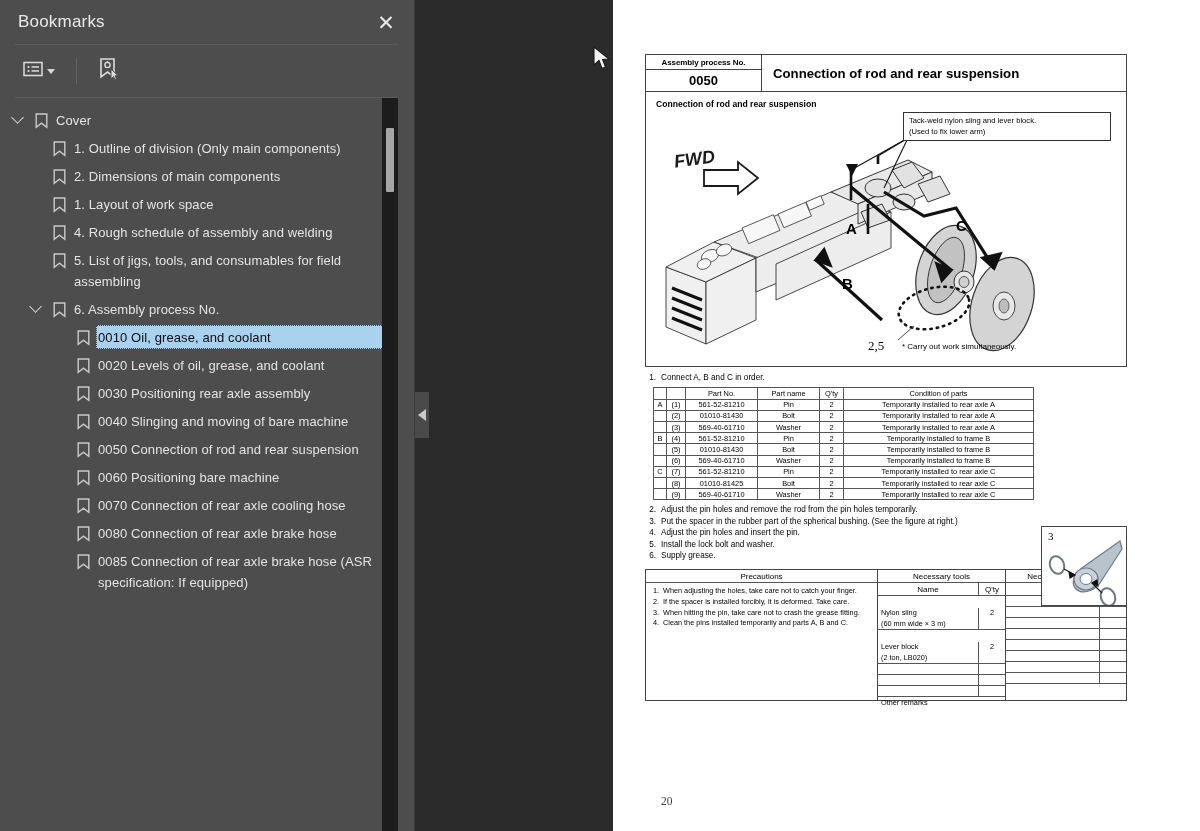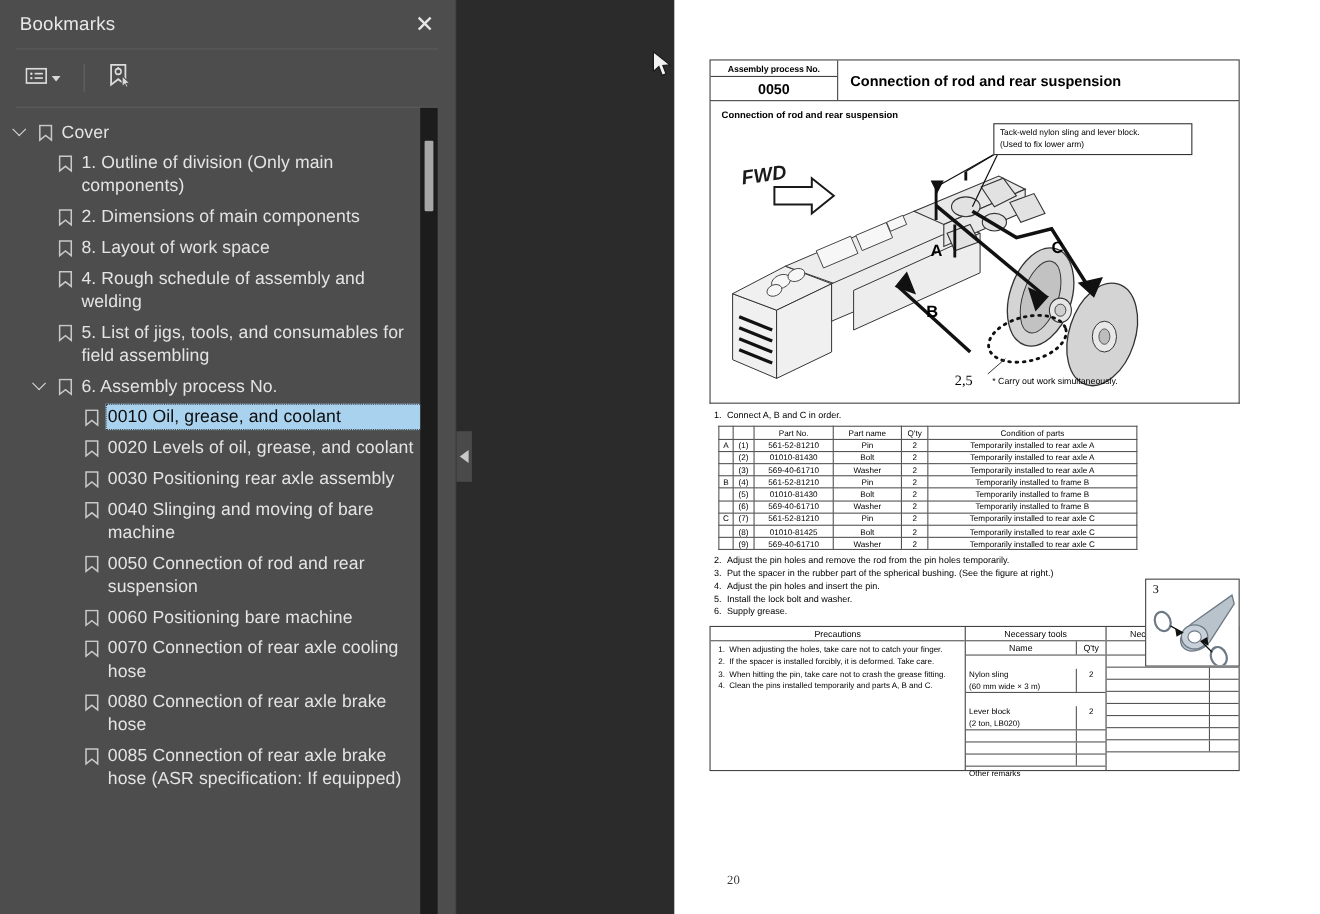--- a/index.html
+++ b/index.html
@@ -52,21 +52,21 @@
   .twisty {
     width: 22px; flex: 0 0 22px; display: flex; align-items: flex-start;
     justify-content: center; padding-top: 7px;
   }
   .chev {
     width: 9px; height: 9px; border-right: 1.6px solid #d9d9d9; border-bottom: 1.6px solid #d9d9d9;
     transform: rotate(45deg); margin-top: -2px;
   }
   .bm-icon { width: 26px; flex: 0 0 26px; display: flex; justify-content: center; padding-top: 5px; }
   .bm-label {
-    color: #e4e4e4; font-size: 16px; line-height: 21px; padding: 2px 4px 1px 2px;
+    color: #e4e4e4; font-size: 13px; line-height: 21px; padding: 2px 4px 1px 2px;
     letter-spacing: .1px;
   }
   .bm-row.selected .bm-label {
     background: #a9d2ee; color: #0d0d0d; outline: 1px dotted #3f3f3f; outline-offset: -1px;
     flex: 1 1 auto;
   }
   .lvl0 { padding-left: 6px; }
   .lvl1 .twisty { margin-left: 24px; }
   .lvl2 .twisty { margin-left: 48px; }
 
@@ -116,21 +116,21 @@
     font-size: 8px; text-align: center; padding: 3px 0 2px; border-bottom: 1.4px solid #444;
     font-weight: 600; letter-spacing: -.1px;
   }
   #hdr-no { flex: 1; display: flex; align-items: center; justify-content: center; font-size: 13px; font-weight: 700; }
   #hdr-right { flex: 1; display: flex; align-items: center; padding-left: 11px; font-size: 13.2px; font-weight: 700; }
 
   
   #figblk { border: 1.4px solid #444; border-top: none; height: 275px; position: relative; overflow: hidden; }
   #fig-cap { position: absolute; left: 10px; top: 7px; font-size: 8.6px; font-weight: 700; }
   #callout-box {
-    position: absolute; left: 257px; top: 20px; width: 181px; border: 1.2px solid #333;
+    position: absolute; left: 257px; top: 20px; width: 208px; border: 1.2px solid #333;
     background: #fff; padding: 3px 5px; font-size: 7.6px; line-height: 10.5px; z-index: 4;
   }
   #fwd { position: absolute; left: 28px; top: 57px; font-size: 18px; font-weight: 800; font-style: italic; color: #1a1a1a; transform: rotate(-8deg); }
   .cl { position: absolute; font-size: 15px; font-weight: 800; z-index: 3; }
   #cl-a { left: 200px; top: 128px; }
   #cl-b { left: 196px; top: 183px; }
   #cl-c { left: 310px; top: 125px; }
   #simul { position: absolute; left: 256px; top: 250px; font-size: 8px; }
   #num25 { position: absolute; left: 222px; top: 246px; font-size: 13px; font-family: "Liberation Serif", serif; }
 
@@ -251,21 +251,21 @@
           </div>
           <div class="bm-label">2. Dimensions of main components</div>
         </div>
         <div class="bm-row lvl1">
           <div class="twisty"></div>
           <div class="bm-icon">
             <svg width="13" height="16" viewBox="0 0 13 16">
               <path d="M1.2 1 L11.8 1 L11.8 14.4 L6.5 10.2 L1.2 14.4 Z" fill="none" stroke="#c9c9c9" stroke-width="1.4"></path>
             </svg>
           </div>
-          <div class="bm-label">8. Layout of work space</div>
+          <div class="bm-label">1. Layout of work space</div>
         </div>
         <div class="bm-row lvl1">
           <div class="twisty"></div>
           <div class="bm-icon">
             <svg width="13" height="16" viewBox="0 0 13 16">
               <path d="M1.2 1 L11.8 1 L11.8 14.4 L6.5 10.2 L1.2 14.4 Z" fill="none" stroke="#c9c9c9" stroke-width="1.4"></path>
             </svg>
           </div>
           <div class="bm-label">4. Rough schedule of assembly and welding</div>
         </div>

